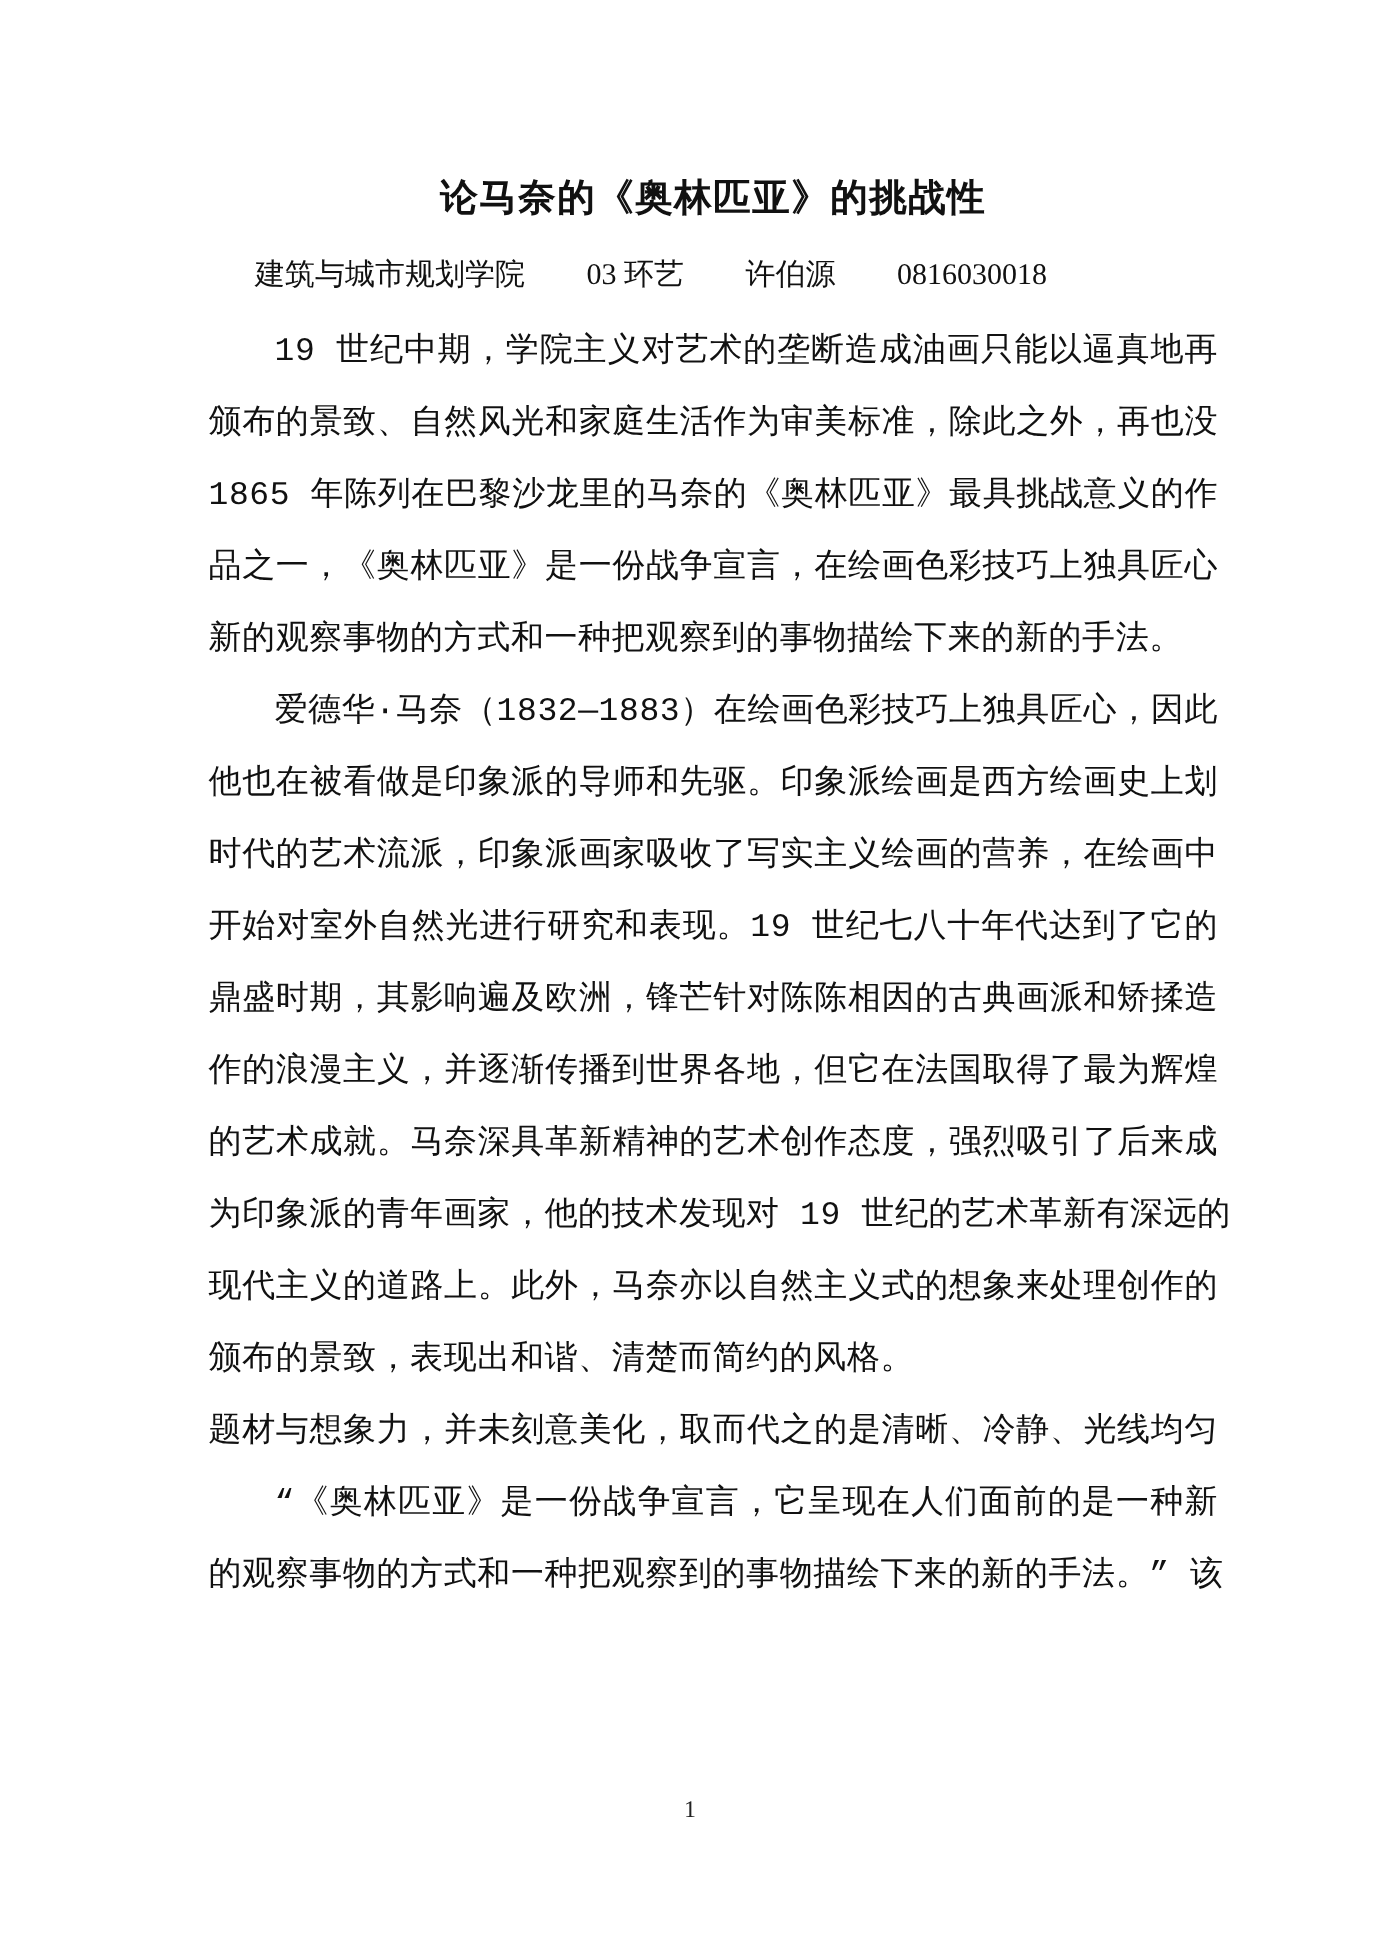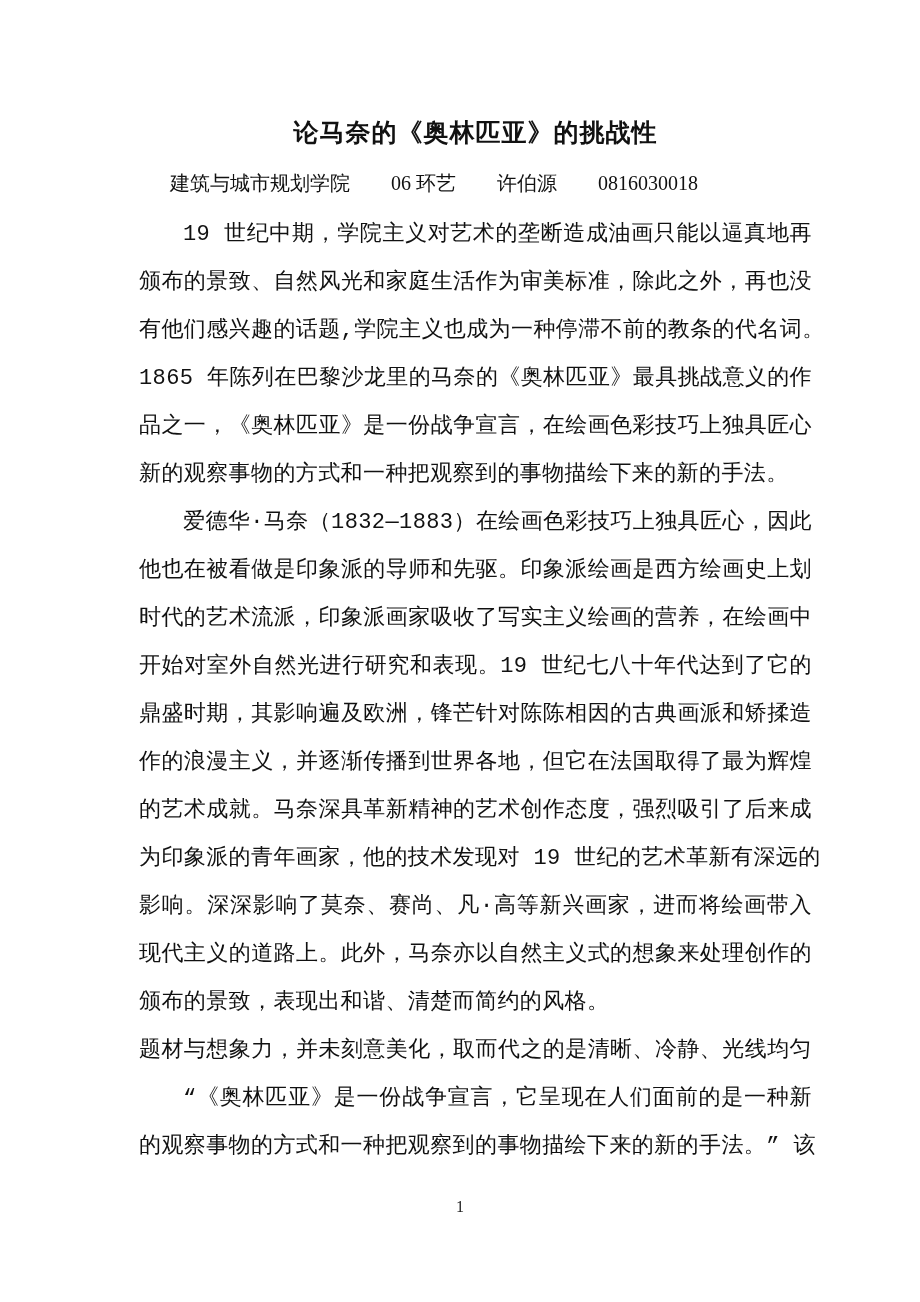--- a/index.html
+++ b/index.html
@@ -80,44 +80,42 @@
 </head>
 <body>
 
 <div class="page">
   <div class="content">
 
     <div class="doc-title">论马奈的《奥林匹亚》的挑战性</div>
 
     <div class="byline">
       <span class="seg">建筑与城市规划学院</span>
-      <span class="seg">06 环艺</span>
+      <span class="seg">03 环艺</span>
       <span class="seg">许伯源</span>
       <span class="seg">0816030018</span>
     </div>
 
     <div class="doc-body">
         <div class="paragraph">
           <div class="line indent">19 世纪中期，学院主义对艺术的垄断造成油画只能以逼真地再</div>
           <div class="line">颁布的景致、自然风光和家庭生活作为审美标准，除此之外，再也没</div>
-          <div class="line">有他们感兴趣的话题,学院主义也成为一种停滞不前的教条的代名词。</div>
           <div class="line">1865 年陈列在巴黎沙龙里的马奈的《奥林匹亚》最具挑战意义的作</div>
           <div class="line">品之一，《奥林匹亚》是一份战争宣言，在绘画色彩技巧上独具匠心</div>
           <div class="line para-end">新的观察事物的方式和一种把观察到的事物描绘下来的新的手法。</div>
         </div>
         <div class="paragraph">
           <div class="line indent">爱德华·马奈（1832—1883）在绘画色彩技巧上独具匠心，因此</div>
           <div class="line">他也在被看做是印象派的导师和先驱。印象派绘画是西方绘画史上划</div>
           <div class="line">时代的艺术流派，印象派画家吸收了写实主义绘画的营养，在绘画中</div>
           <div class="line">开始对室外自然光进行研究和表现。19 世纪七八十年代达到了它的</div>
           <div class="line">鼎盛时期，其影响遍及欧洲，锋芒针对陈陈相因的古典画派和矫揉造</div>
           <div class="line">作的浪漫主义，并逐渐传播到世界各地，但它在法国取得了最为辉煌</div>
           <div class="line">的艺术成就。马奈深具革新精神的艺术创作态度，强烈吸引了后来成</div>
           <div class="line">为印象派的青年画家，他的技术发现对 19 世纪的艺术革新有深远的</div>
-          <div class="line">影响。深深影响了莫奈、赛尚、凡·高等新兴画家，进而将绘画带入</div>
           <div class="line">现代主义的道路上。此外，马奈亦以自然主义式的想象来处理创作的</div>
           <div class="line para-end">颁布的景致，表现出和谐、清楚而简约的风格。</div>
           <div class="line">题材与想象力，并未刻意美化，取而代之的是清晰、冷静、光线均匀</div>
         </div>
         <div class="paragraph">
           <div class="line indent">“《奥林匹亚》是一份战争宣言，它呈现在人们面前的是一种新</div>
           <div class="line">的观察事物的方式和一种把观察到的事物描绘下来的新的手法。” 该</div>
         </div>
       </div>
 

